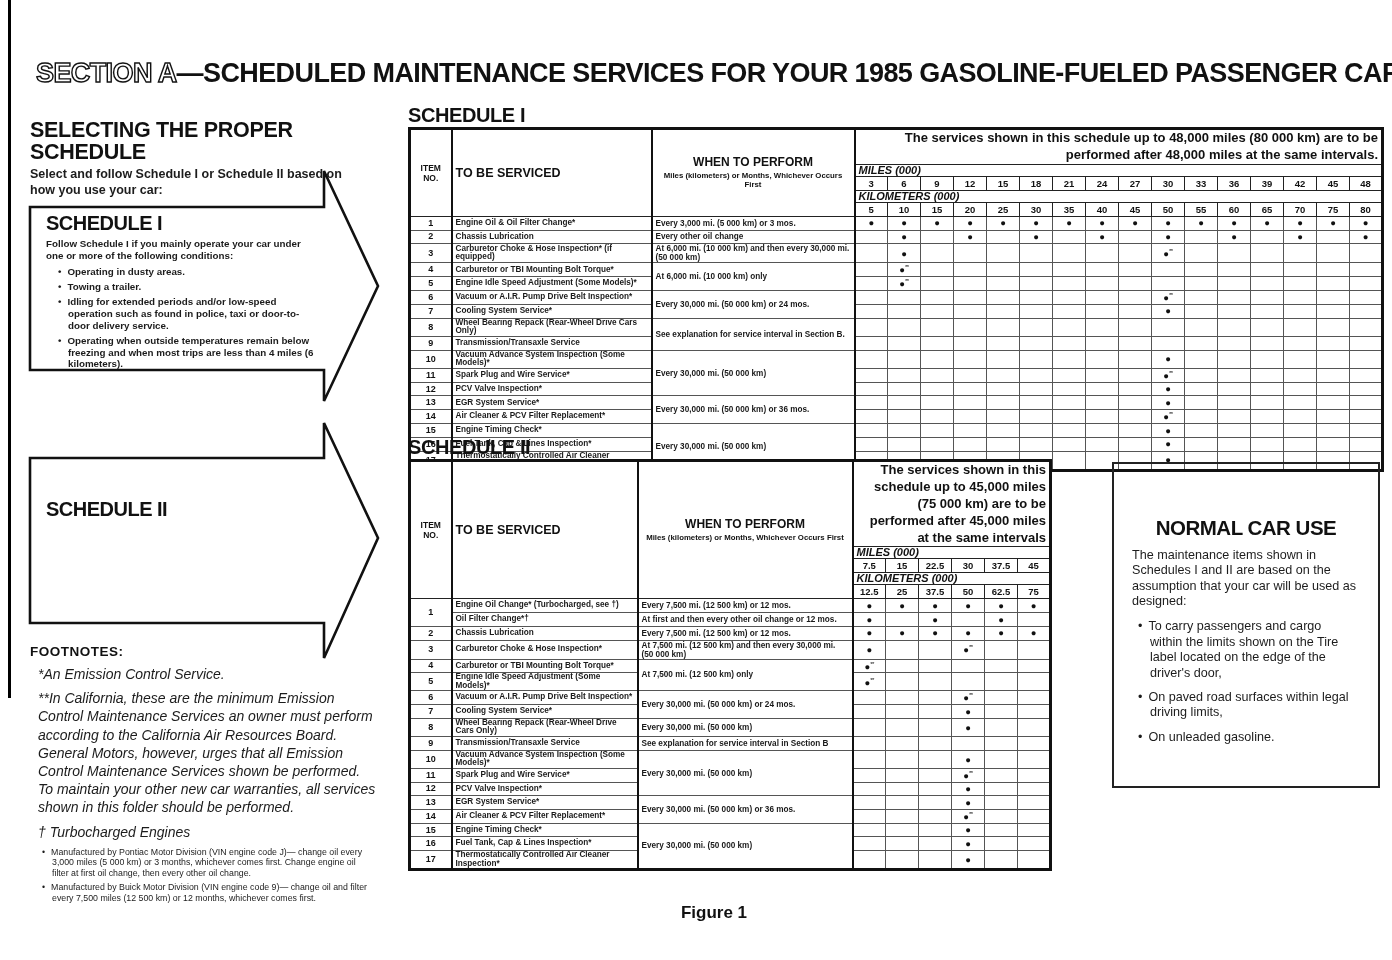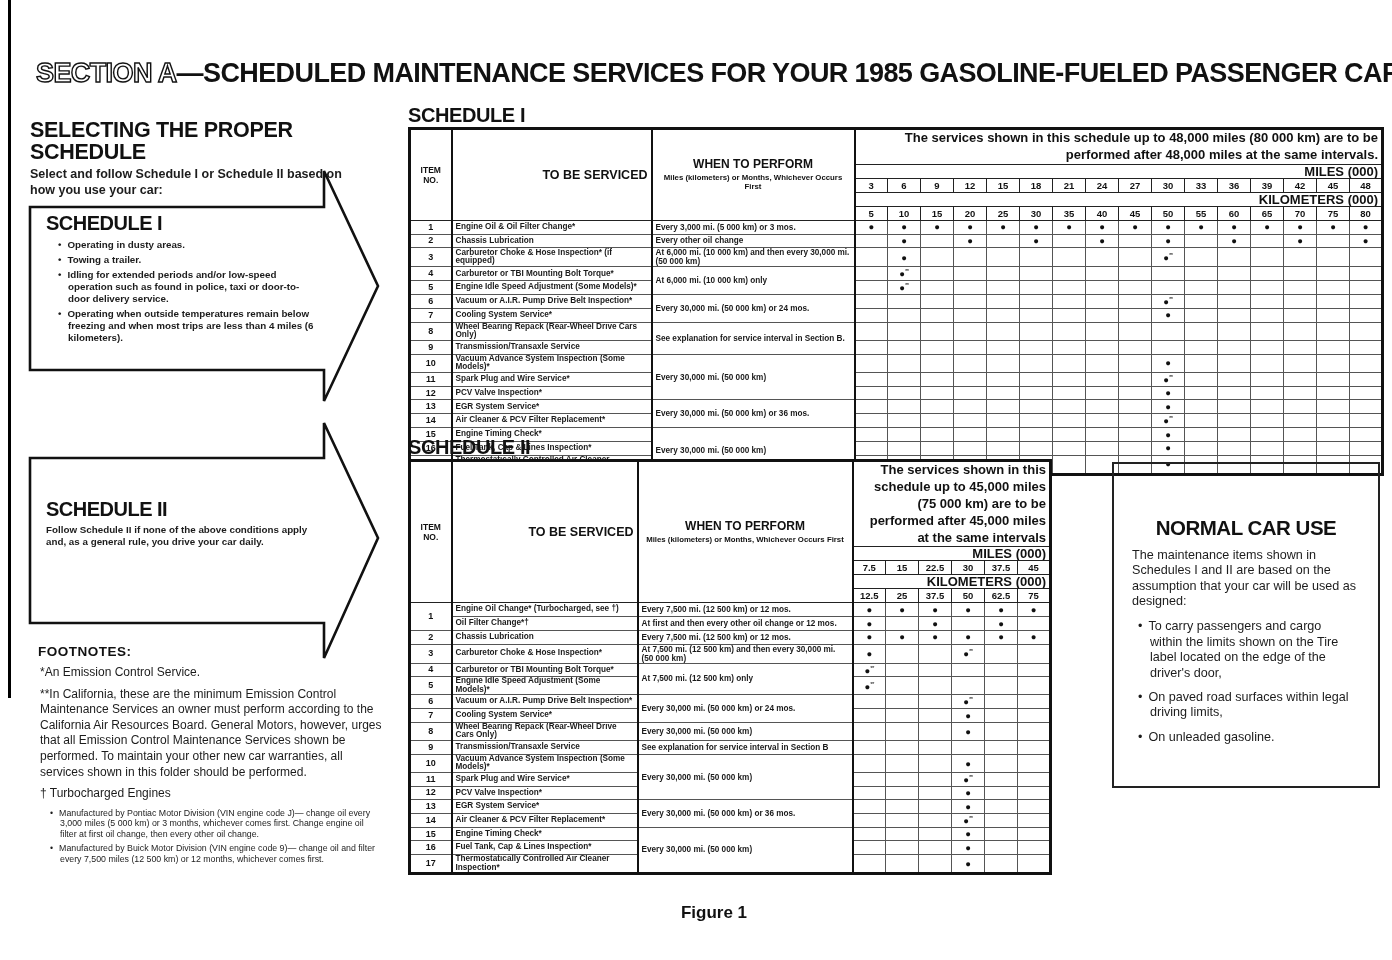--- a/index.html
+++ b/index.html
@@ -20,39 +20,39 @@
 
   .callout-svg polygon{fill:#fff;stroke:#111;stroke-width:2.6;}
   .callout-text{width:274px;}
   .callout-text h3{margin:0 0 3px 0;font-size:20px;letter-spacing:-0.5px;}
   .callout-text p{margin:0 0 4px 0;font-size:9.8px;font-weight:bold;line-height:1.22;color:#1c1c1c;}
   .blist{margin:4px;padding:0;list-style:none;}
   .blist li{font-size:9.8px;font-weight:bold;line-height:1.22;color:#1c1c1c;
             padding-left:18px;text-indent:-10px;margin-bottom:3px;}
   .blist li::before{content:"•";margin-right:6px;}
 
-  .fn{left:38px;top:644px;width:348px;}
+  .fn{left:30px;top:644px;width:348px;}
   .fn-head{font-size:13.5px;font-weight:bold;letter-spacing:0.5px;margin:0 0 6px 0;}
-  .fn p{margin:0 0 6px 2px;font-size:12px;line-height:1.3;color:#1c1c1c;}
+  .fn p{margin:0 0 6px 8px;font-size:14px;font-style:italic;line-height:1.3;color:#1c1c1c;}
   .fn .blist li{font-size:8.8px;font-weight:normal;margin-bottom:3px;}
 
   
   .sched-head1{left:408px;top:104px;font-size:20px;font-weight:bold;letter-spacing:-0.4px;}
   .sched-head2{left:408px;top:436px;font-size:20px;font-weight:bold;letter-spacing:-0.4px;}
   table.sched{border-collapse:collapse;table-layout:fixed;background:#fff;}
   .sched th,.sched td{border:1px solid #555;padding:0 3px;overflow:hidden;}
   .sched{border:3px solid #111;}
   .sched .maj{border-right:2px solid #111;}
   .sched thead th{border-color:#222;}
   .h-item{font-size:8.5px;font-weight:bold;text-align:center;line-height:1.2;}
-  .h-service{font-size:12.5px;font-weight:bold;text-align:right;}
+  .h-service{font-size:12.5px;font-weight:bold;text-align:left;}
   .h-when{font-size:12px;font-weight:bold;text-align:center;line-height:1.15;}
   .h-when .sub{display:block;font-size:7.8px;font-weight:bold;margin-top:2px;}
   .h-note{font-size:13px;font-weight:bold;text-align:right;line-height:1.3;padding:2px 5px;}
-  .h-band{font-size:13px;font-weight:bold;text-align:right;height:11px;line-height:1;padding-left:4px;}
+  .h-band{font-size:11px;font-weight:bold;text-align:left;height:11px;line-height:1;padding-left:4px;font-style:italic;}
   .h-num{font-size:9.5px;font-weight:bold;text-align:center;height:13px;line-height:1;}
   .c-no{font-size:9px;font-weight:bold;text-align:center;line-height:1;}
   .c-service{font-size:8.2px;font-weight:bold;text-align:left;line-height:1.05;color:#1a1a1a;}
   .c-when{font-size:8.2px;font-weight:bold;text-align:left;line-height:1.1;color:#1a1a1a;}
   .c-dot{text-align:center;font-size:9.5px;line-height:1;padding:0;}
   .c-dot sup{font-size:6px;letter-spacing:-0.5px;}
   #table1 tbody tr{height:13.8px;}
   #table2 tbody tr{height:13.7px;}
 
   
@@ -75,34 +75,34 @@
   </div>
 
   <div class="abs sel-head">SELECTING THE PROPER SCHEDULE</div>
   <div class="abs sel-intro">Select and follow Schedule I or Schedule II based on how you use your car:</div>
 
   <svg class="abs callout-svg" style="left:28px;top:163px;" width="354" height="246" viewBox="0 0 354 246">
     <polygon points="2,44 296,44 296,8 350,123 296,238 296,207 2,207"></polygon>
   </svg>
   <div class="abs callout-text" style="left:46px;top:212px;">
     <h3>SCHEDULE I</h3>
+    <p>Follow Schedule I if you mainly operate your car under one or more of the following conditions:</p>
     <ul class="blist">
         <li>Operating in dusty areas.</li>
         <li>Towing a trailer.</li>
         <li>Idling for extended periods and/or low-speed operation such as found in police, taxi or door-to-door delivery service.</li>
         <li>Operating when outside temperatures remain below freezing and when most trips are less than 4 miles (6 kilometers).</li>
       </ul>
   </div>
 
   <svg class="abs callout-svg" style="left:28px;top:418px;" width="354" height="246" viewBox="0 0 354 246">
     <polygon points="2,40 296,40 296,5 350,120 296,240 296,205 2,205"></polygon>
   </svg>
   <div class="abs callout-text" style="left:46px;top:498px;">
     <h3>SCHEDULE II</h3>
-    <p>Follow Schedule II if none of the above conditions apply and, as a general rule, you drive your car daily.</p>
   </div>
 
   <div class="abs fn">
     <div class="fn-head">FOOTNOTES:</div>
     <p>*An Emission Control Service.</p>
     <p>**In California, these are the minimum Emission Control Maintenance Services an owner must perform according to the California Air Resources Board. General Motors, however, urges that all Emission Control Maintenance Services shown be performed. To maintain your other new car warranties, all services shown in this folder should be performed.</p>
     <p>† Turbocharged Engines</p>
     <ul class="blist">
         <li>Manufactured by Pontiac Motor Division (VIN engine code J)— change oil every 3,000 miles (5 000 km) or 3 months, whichever comes first. Change engine oil filter at first oil change, then every other oil change.</li>
         <li>Manufactured by Buick Motor Division (VIN engine code 9)— change oil and filter every 7,500 miles (12 500 km) or 12 months, whichever comes first.</li>

